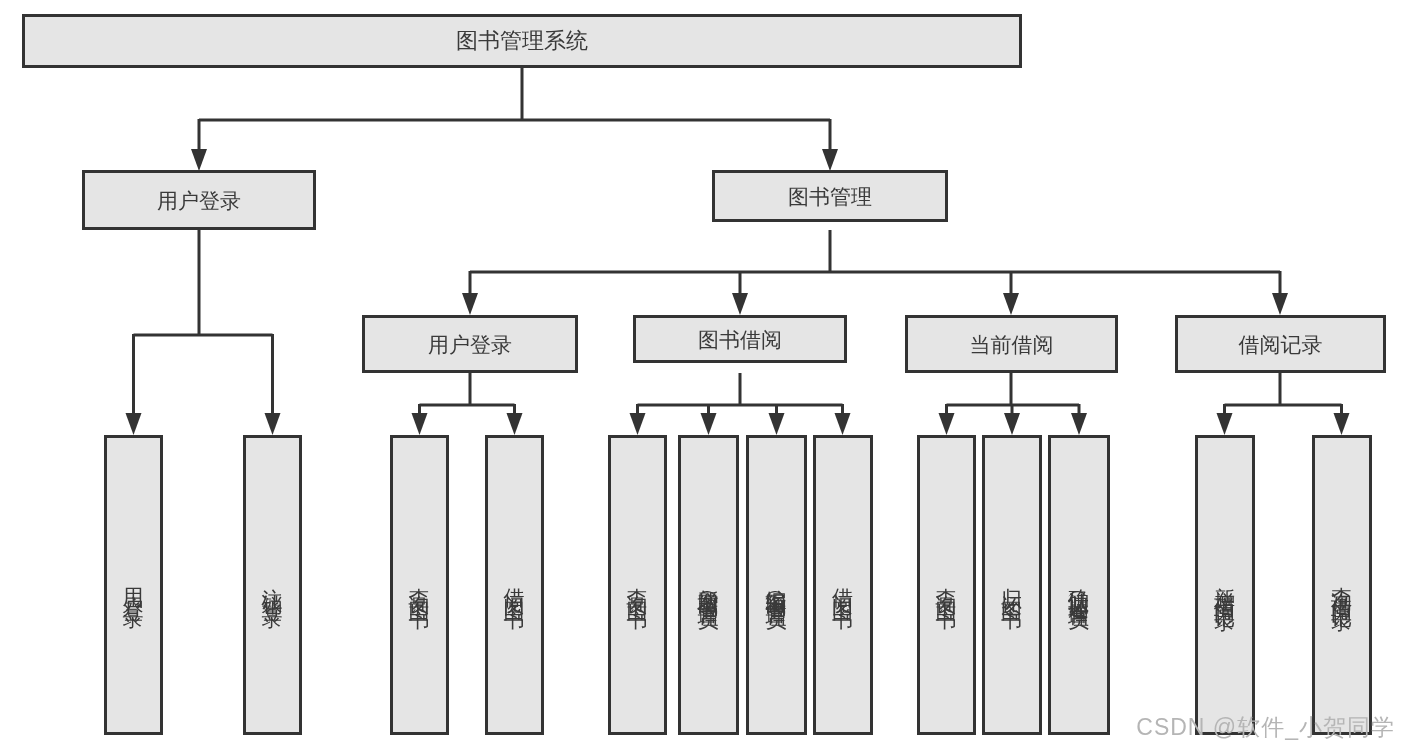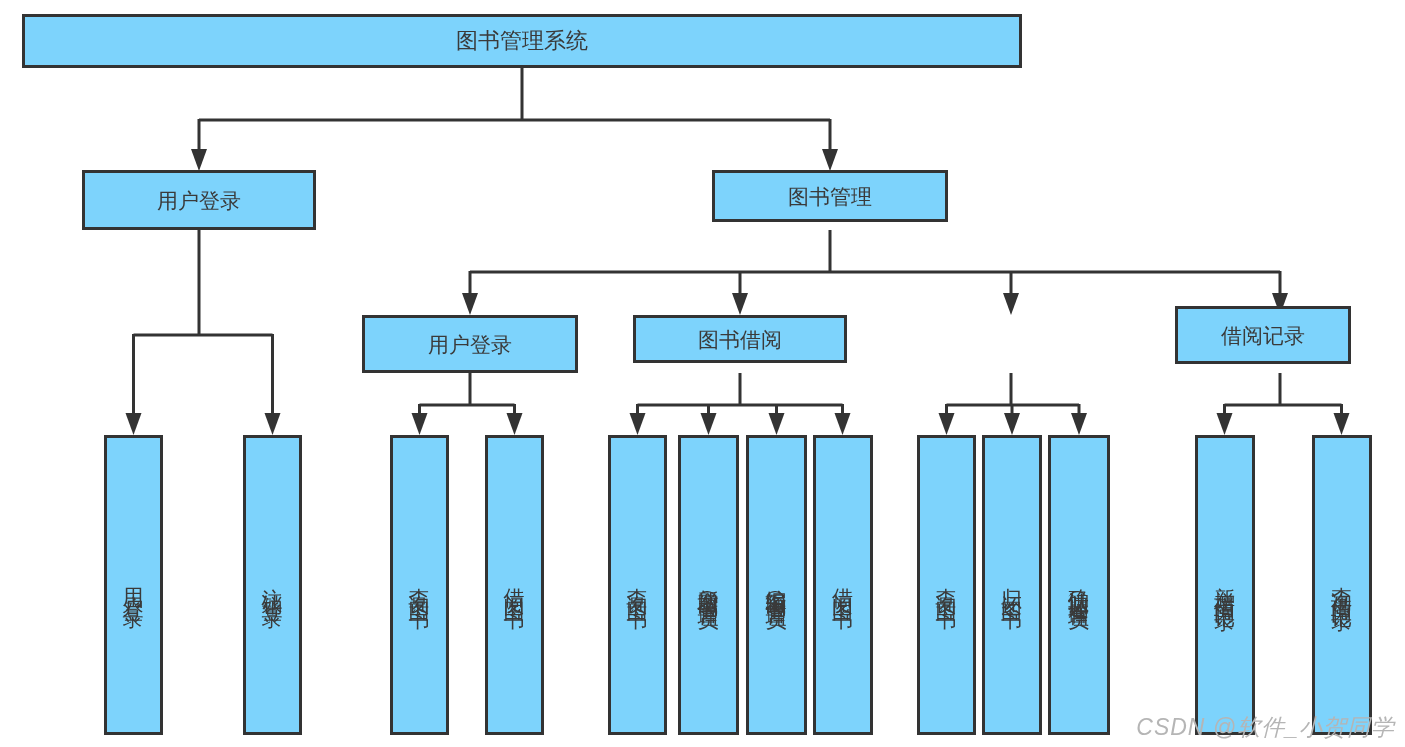--- a/index.html
+++ b/index.html
@@ -2,33 +2,33 @@
 <html><head>
 <meta charset="utf-8">
 <style>
   html,body{margin:0;padding:0;background:#ffffff;}
   .canvas{
     position:relative;width:1405px;height:747px;background:#ffffff;
     font-family:"Liberation Sans",sans-serif;overflow:hidden;
   }
   .wires{position:absolute;left:0;top:0;width:1405px;height:747px;}
   .box{
-    position:absolute;box-sizing:border-box;background:#7dd3fc;
+    position:absolute;box-sizing:border-box;background:#e5e5e5;
     border:3px solid #333333;color:#3a3a3a;
     display:flex;align-items:center;justify-content:center;
     font-size:21px;line-height:1;white-space:nowrap;
   }
   .root{font-size:22px;}
   .vbox .vtext{
     writing-mode:vertical-rl;letter-spacing:7px;line-height:1;
     max-height:288px;
   }
   .watermark{
     position:absolute;right:10px;bottom:4px;color:#b5b5b5;
-    font-size:23px;letter-spacing:1px;z-index:5;font-style:italic;
+    font-size:23px;letter-spacing:1px;z-index:5;
   }
 </style>
 </head>
 <body>
 
 <div class="canvas">
 
   <svg class="wires" viewBox="0 0 1405 747" aria-hidden="true">
     <g stroke="#333333" stroke-width="3" fill="none">
 
@@ -79,21 +79,24 @@
   <div class="box" style="left:712px;top:170px;width:236px;height:52px">
     <span>图书管理</span>
   </div>
 
   <div class="box" style="left:362px;top:315px;width:216px;height:58px">
     <span>用户登录</span>
   </div>
   <div class="box" style="left:633px;top:315px;width:214px;height:48px">
     <span>图书借阅</span>
   </div>
-  <div class="box" style="left:1175px;top:306px;width:176px;height:58px">
+  <div class="box" style="left:905px;top:315px;width:213px;height:58px">
+    <span>当前借阅</span>
+  </div>
+  <div class="box" style="left:1175px;top:315px;width:211px;height:58px">
     <span>借阅记录</span>
   </div>
 
   <div class="box vbox" style="left:104px;top:435px;width:59px;height:300px">
     <span class="vtext">用户登录</span>
   </div>
   <div class="box vbox" style="left:243px;top:435px;width:59px;height:300px">
     <span class="vtext">注销登录</span>
   </div>
 

